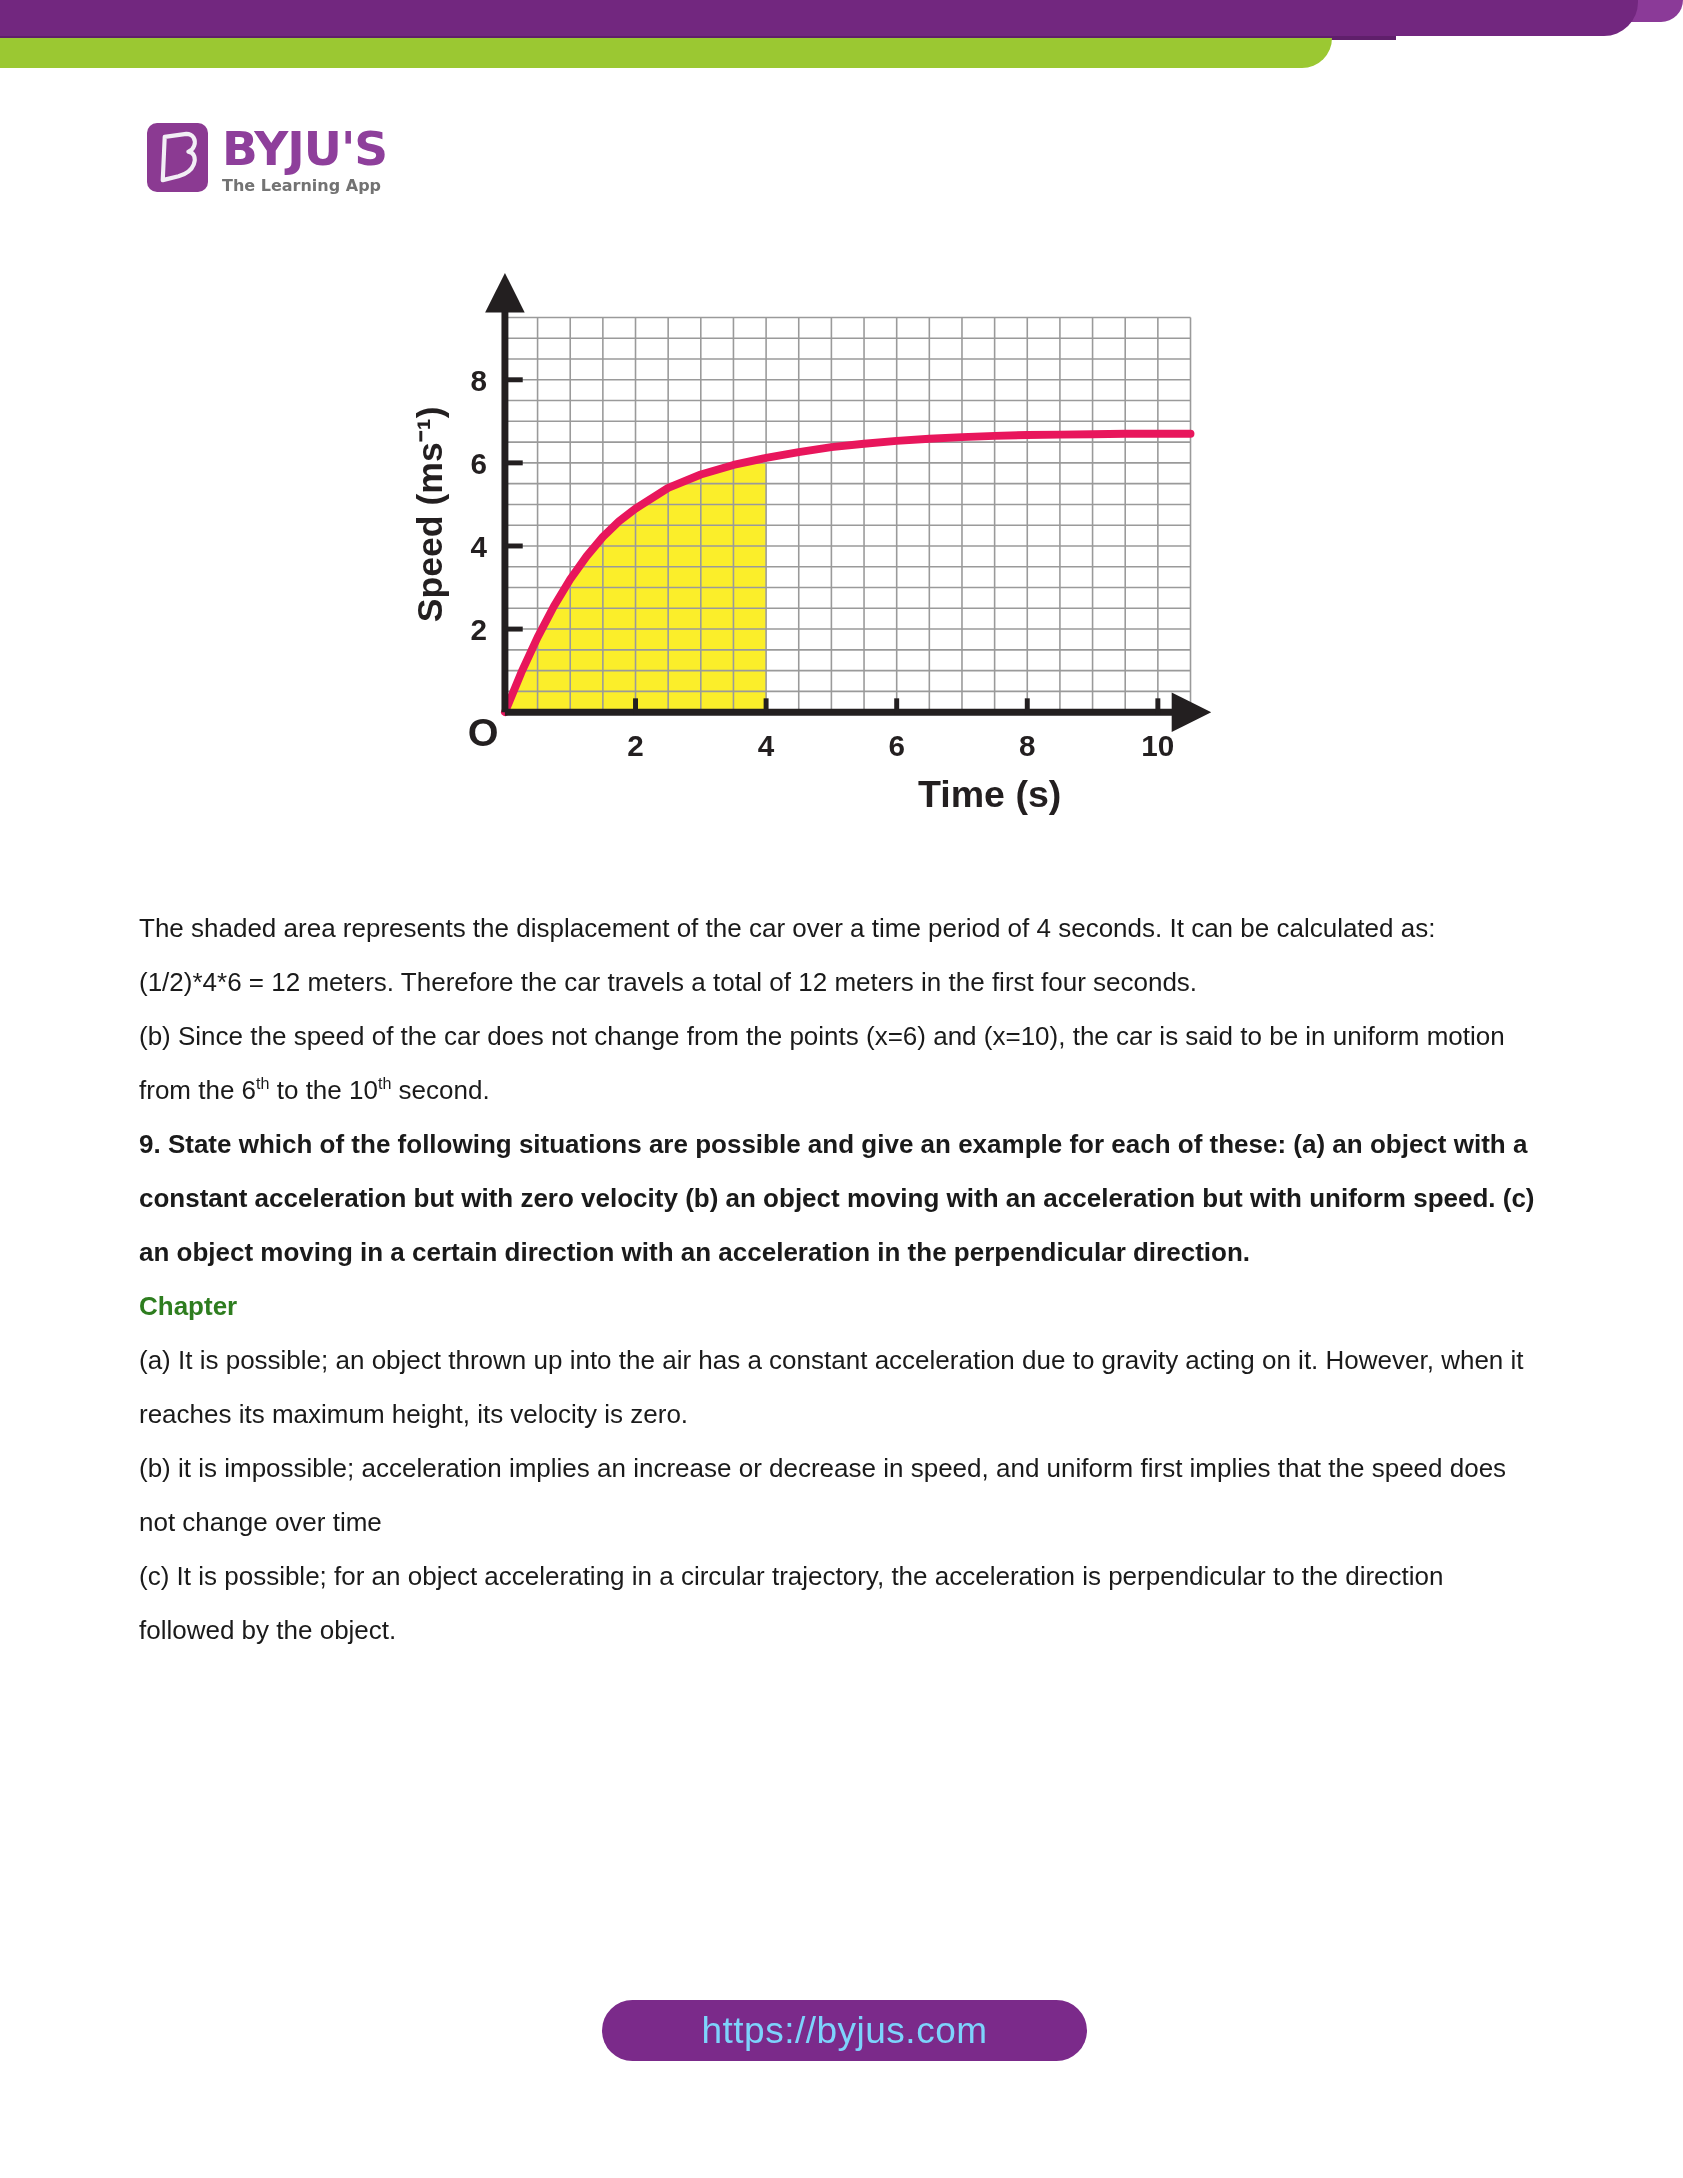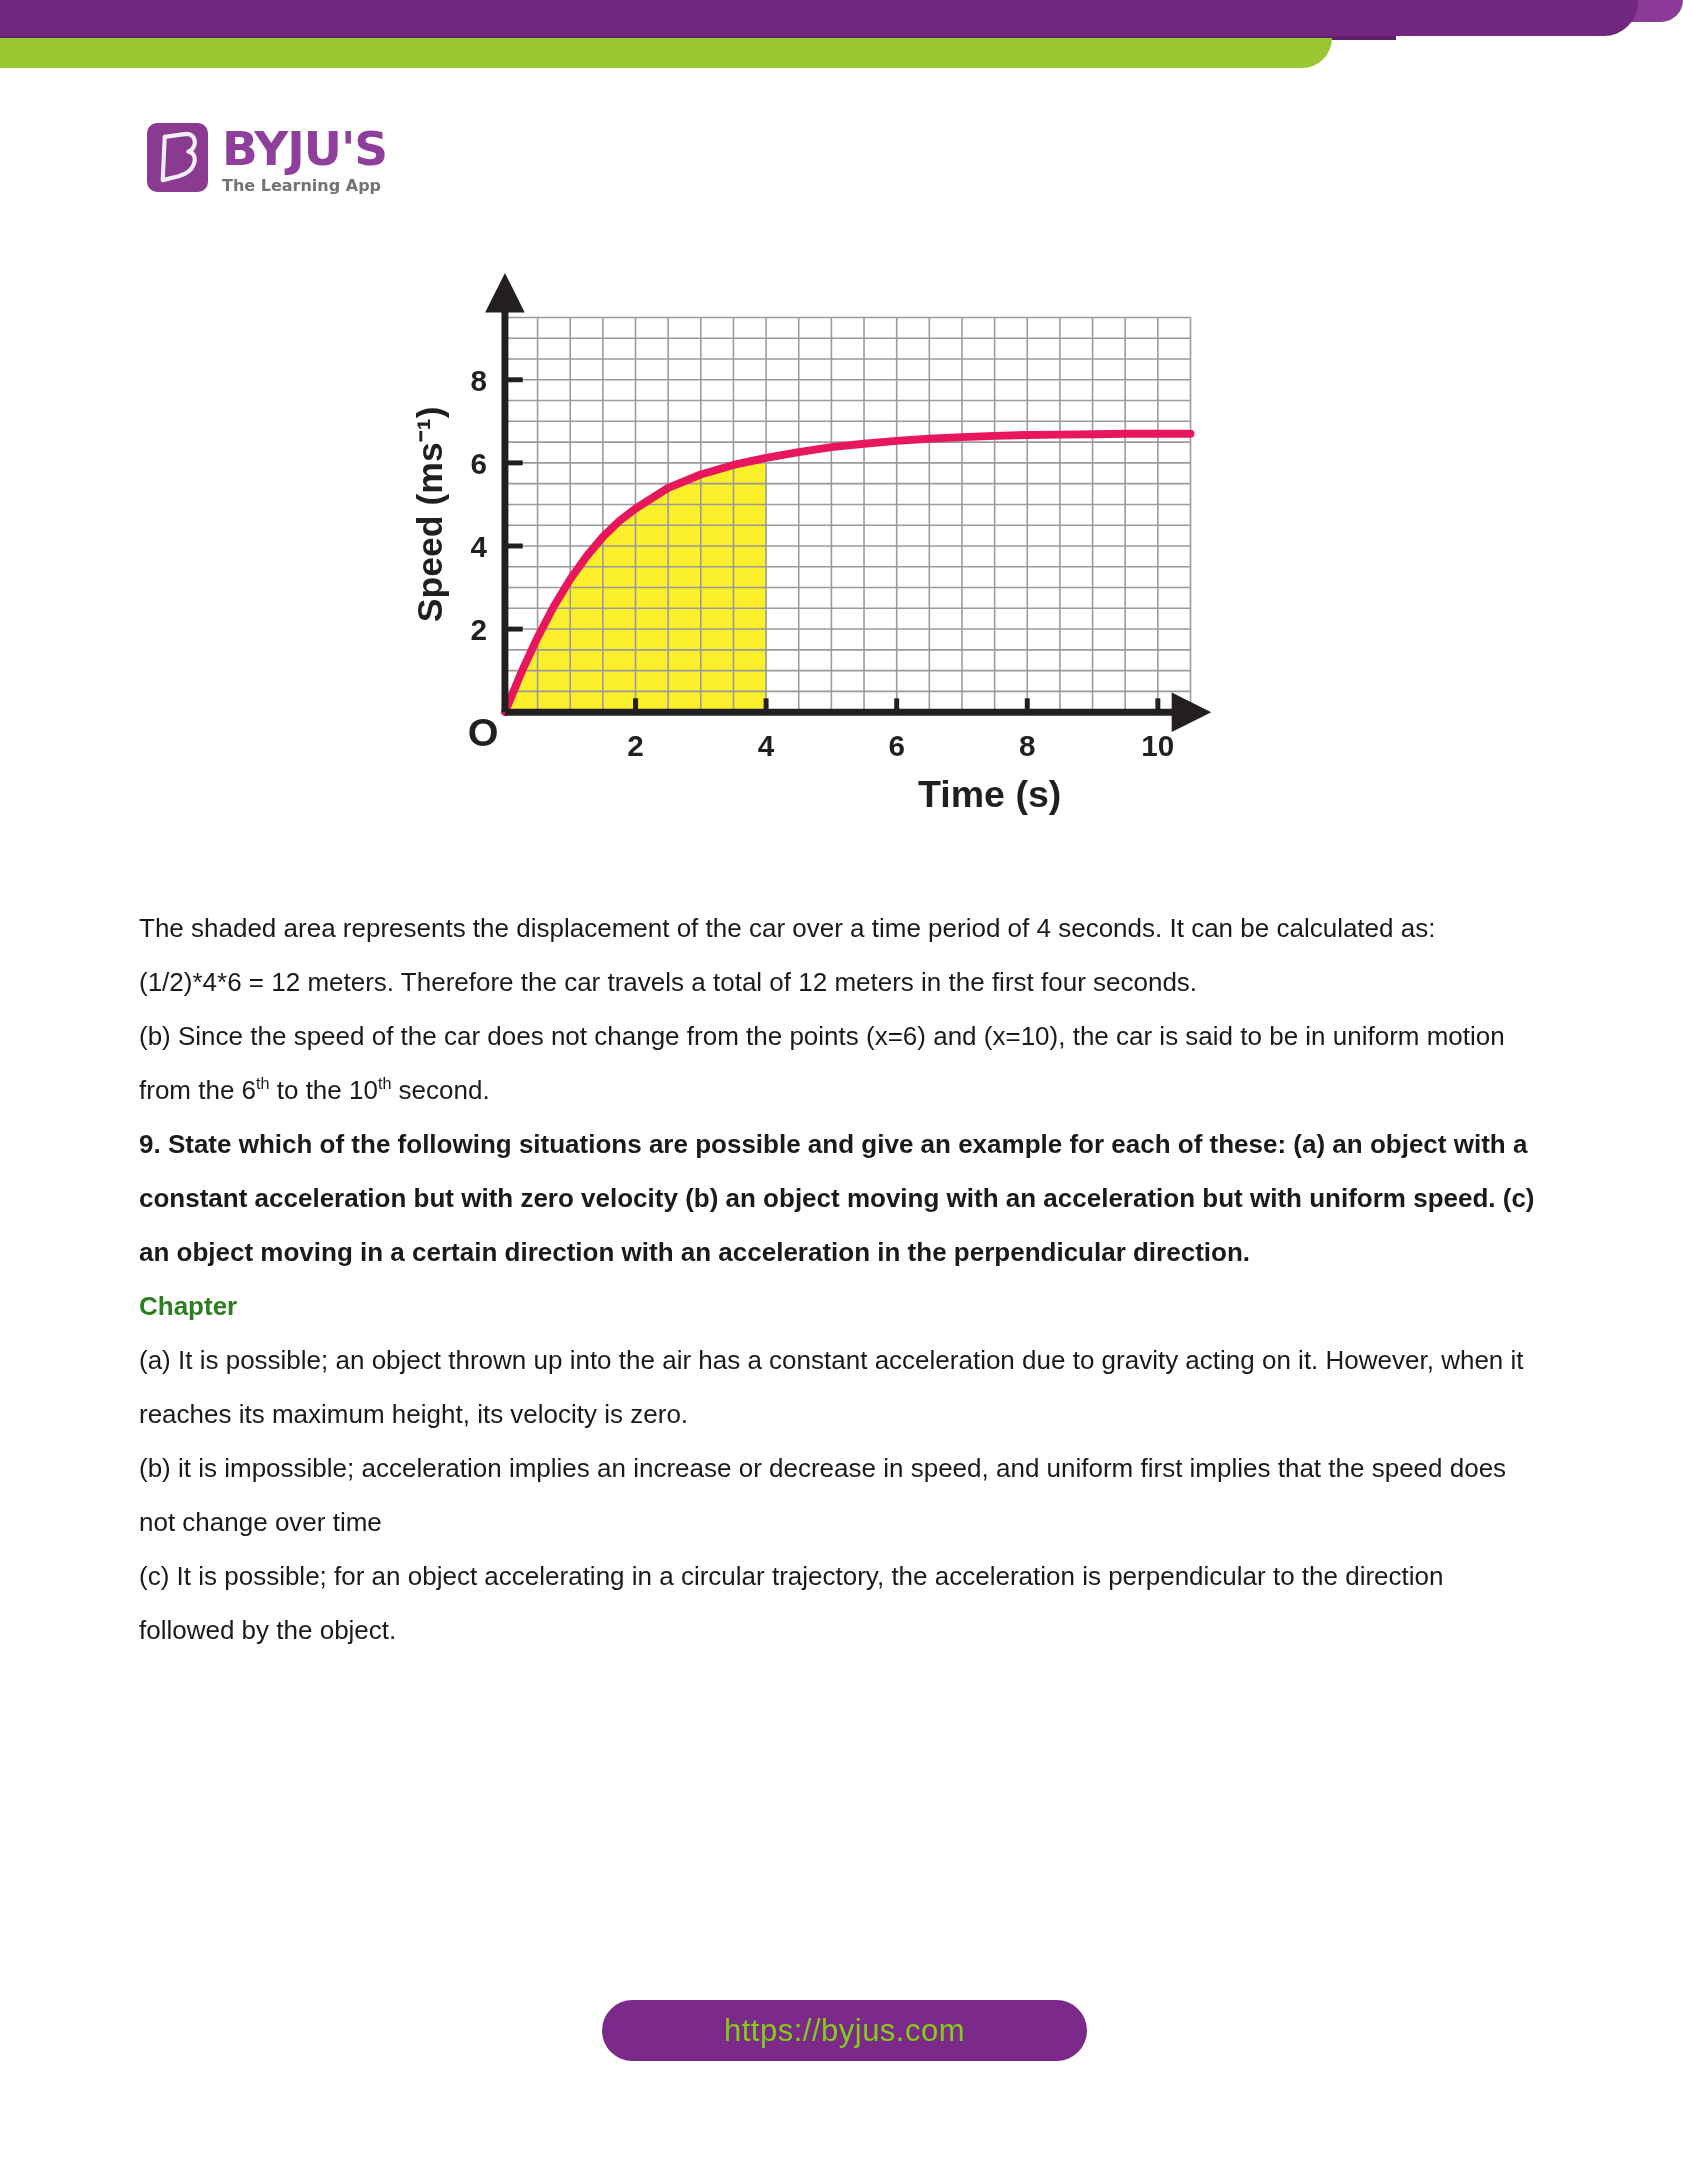--- a/index.html
+++ b/index.html
@@ -148,22 +148,22 @@
     top: 2000px;
     width: 485px;
     height: 61px;
     background: #7b2a8a;
     border-radius: 31px;
     display: flex;
     align-items: center;
     justify-content: center;
   }
   .footer-pill span {
-    color: #84cc16;
-    font-size: 31px;
+    color: #7dd3fc;
+    font-size: 37px;
     letter-spacing: 0.5px;
   }
 </style>
 </head>
 <body>
 
 <div class="page">
 
   <div class="topbar-purple-tail"></div>
   <div class="topbar-purple"></div>

